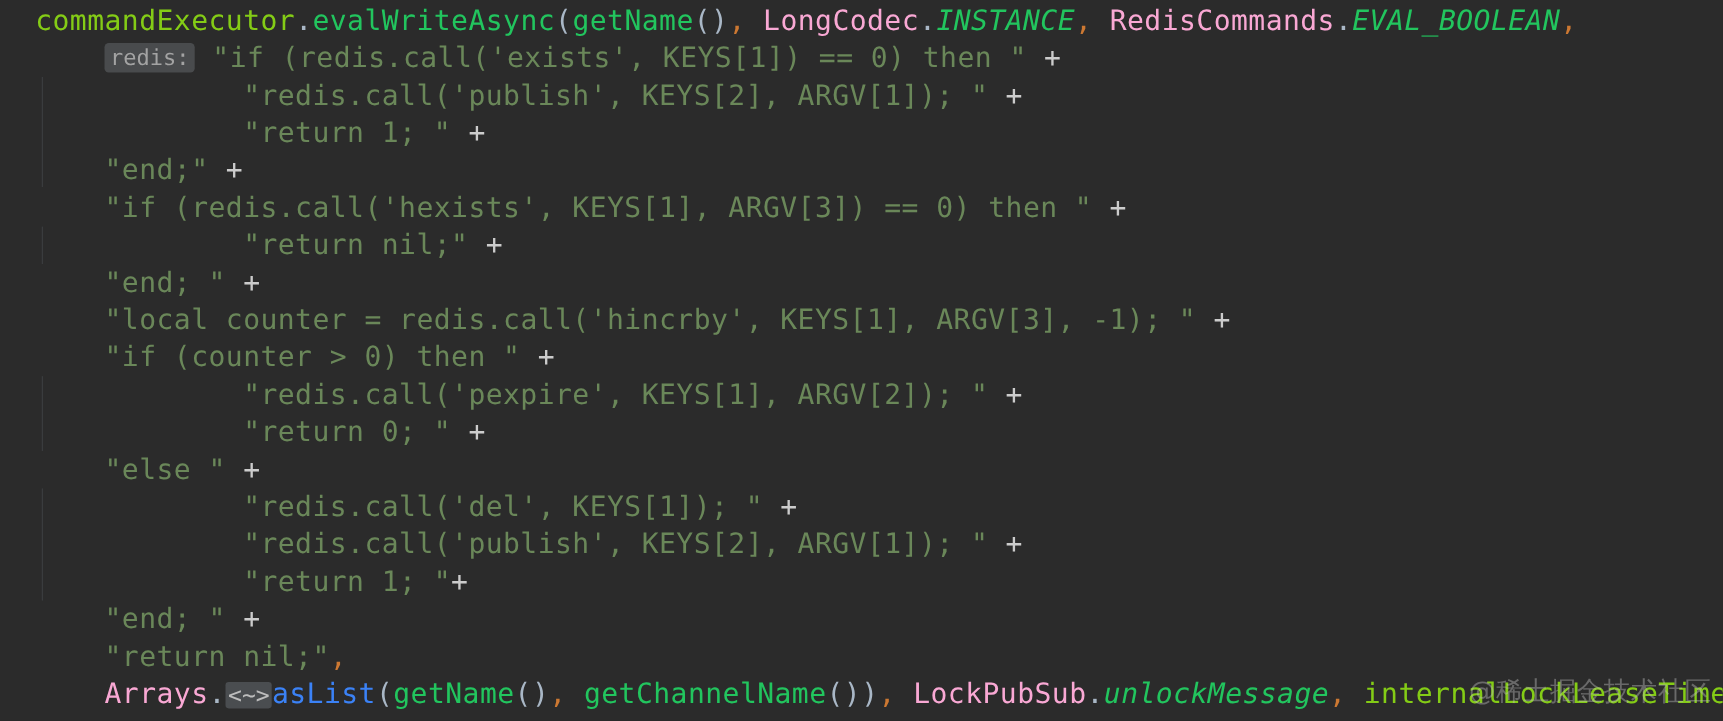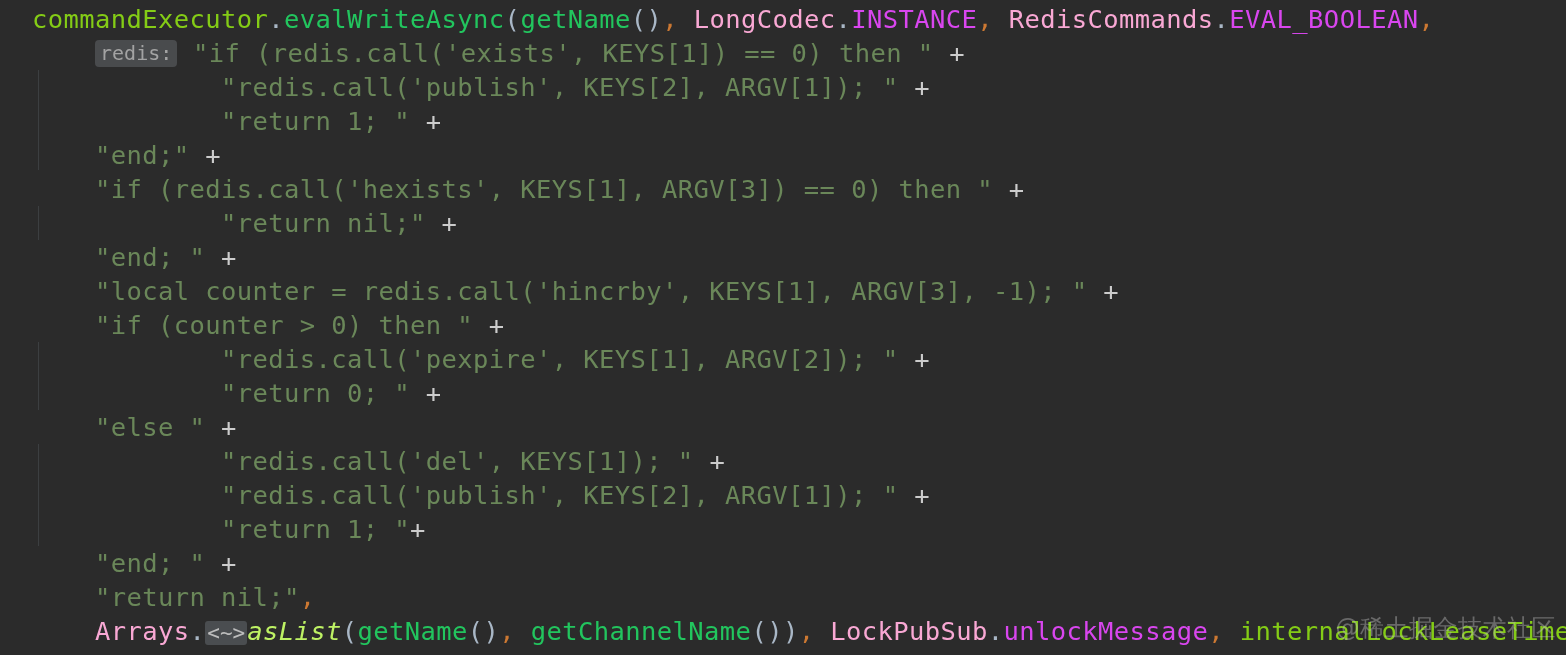--- a/index.html
+++ b/index.html
@@ -52,28 +52,28 @@
     width: 1px;
     background: #3c3f41;
     left: 38px;
     z-index: 0;
   }
 
   .line > span { position: relative; z-index: 1; }
 
   
   .t-field     { color: #84cc16; }          
-  .t-static    { color: #d946ef; }  
+  .t-static    { color: #22c55e; font-style: italic; }  
   .t-method    { color: #22c55e; }          
   .t-ident     { color: #f9a8d4; }          
   .t-string    { color: #6a8759; }          
   .t-op        { color: #cccccc; }          
   .t-comma     { color: #cc7832; }          
   .t-punct     { color: #a9b7c6; }
-  .t-smethod   { color: #bef264; font-style: italic; } 
+  .t-smethod   { color: #3b82f6; } 
 
   
   .hint {
     background: #494b4d;
     color: #a3a3a3;
     border-radius: 4px;
     font-size: 20px;
     padding: 1px 5px 2px 5px;
     letter-spacing: 0;
     position: relative;

